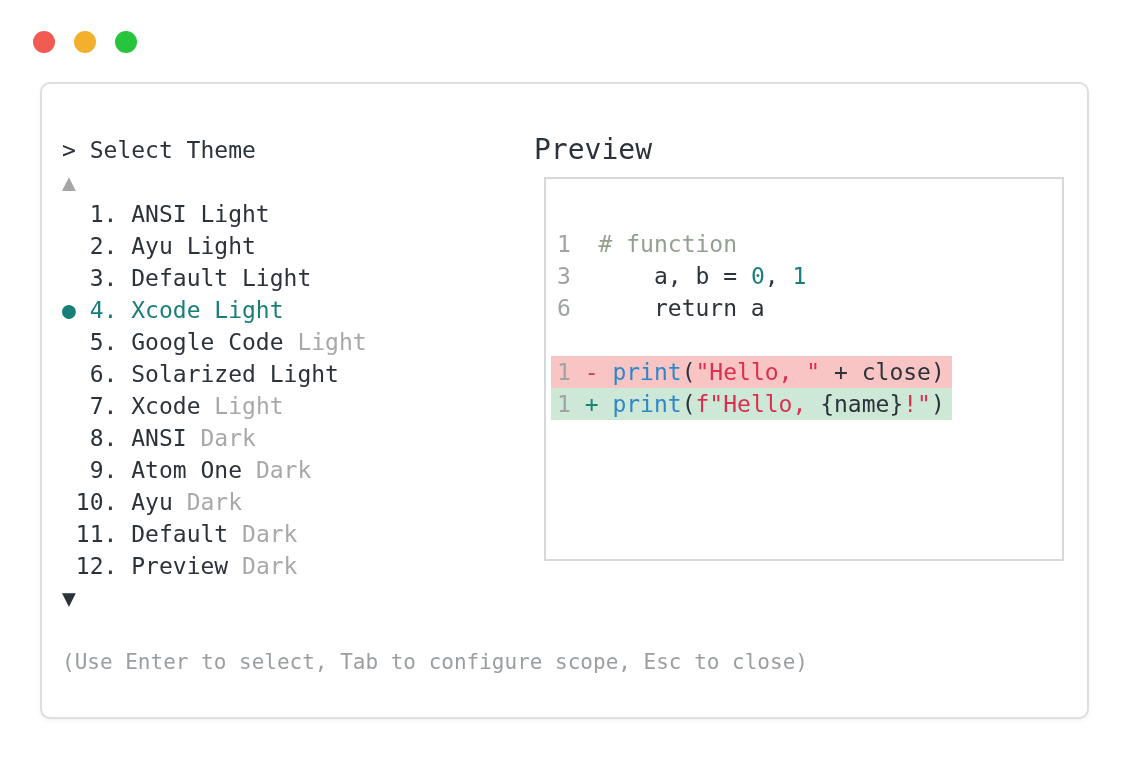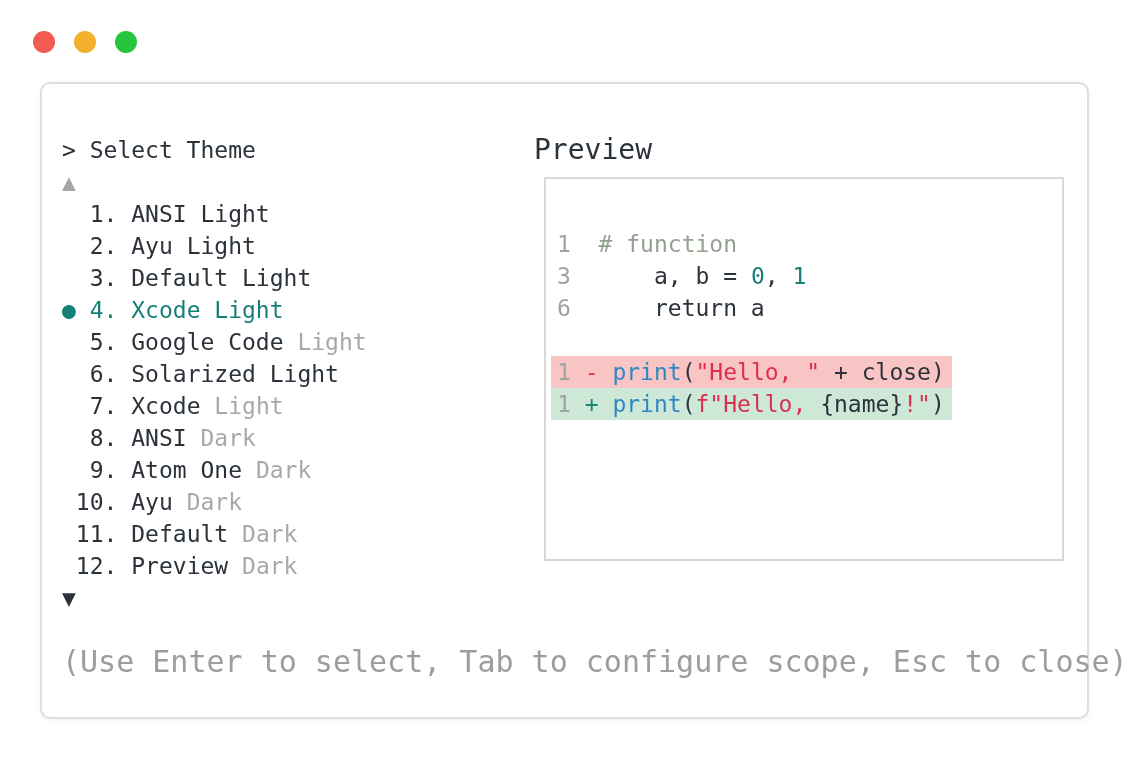--- a/index.html
+++ b/index.html
@@ -53,21 +53,21 @@
   .tok-plain   { color: var(--dark); }
   .tok-comment { color: var(--comment); }
   .tok-func    { color: var(--func); }
   .tok-number  { color: var(--number); }
   .tok-builtin { color: var(--builtin); }
   .tok-string  { color: var(--string); }
   .tok-del     { color: var(--del); }
   .tok-add     { color: var(--add); }
 
   
-  .footer { margin-top: 32px; height: 32px; line-height: 32px; font-size: 30px; white-space: pre; color: var(--gray-footer); }
+  .footer { margin-top: 32px; height: 32px; line-height: 32px; font-size: 21px; white-space: pre; color: var(--gray-footer); }
 </style>
 </head>
 <body>
 
 <div class="lights">
   <div class="light red"></div>
   <div class="light yellow"></div>
   <div class="light green"></div>
 </div>
 

